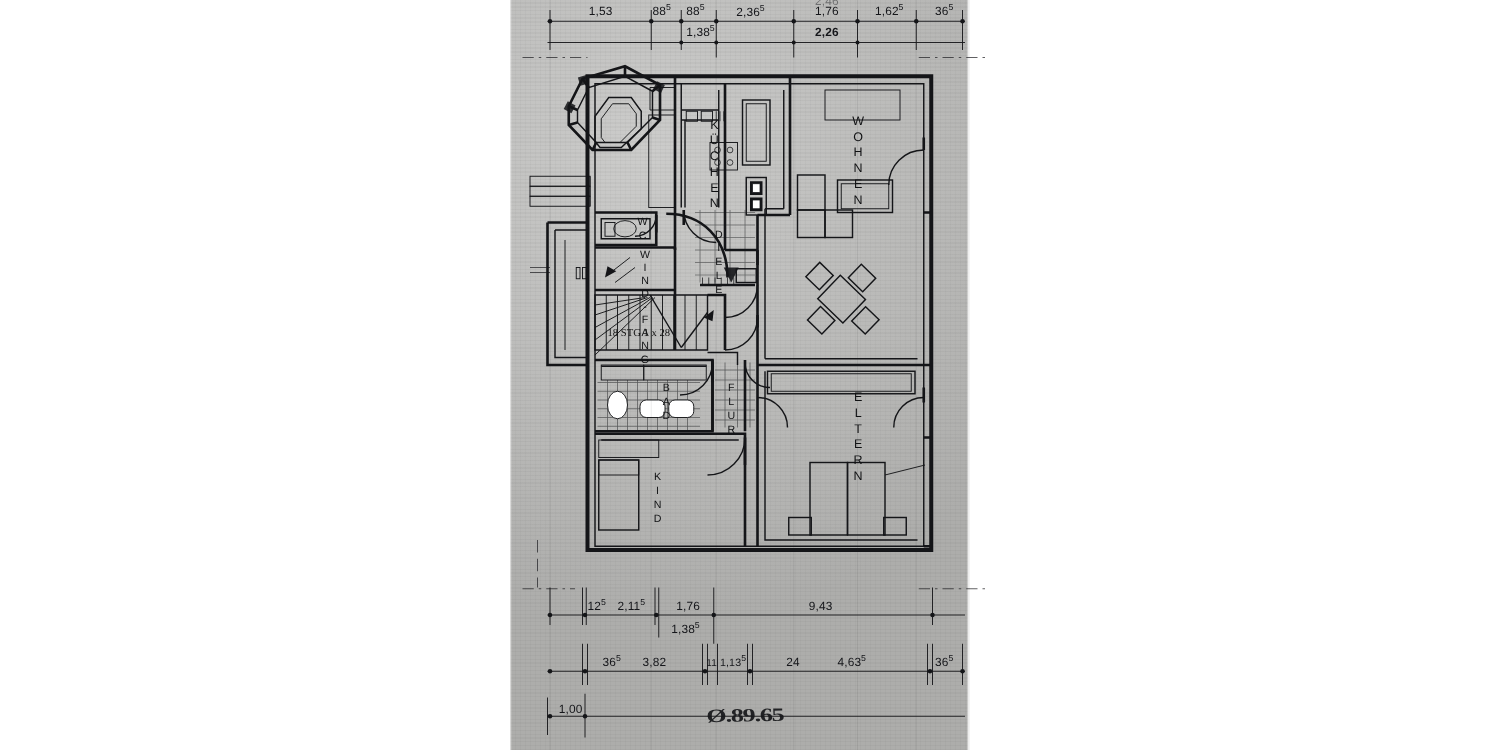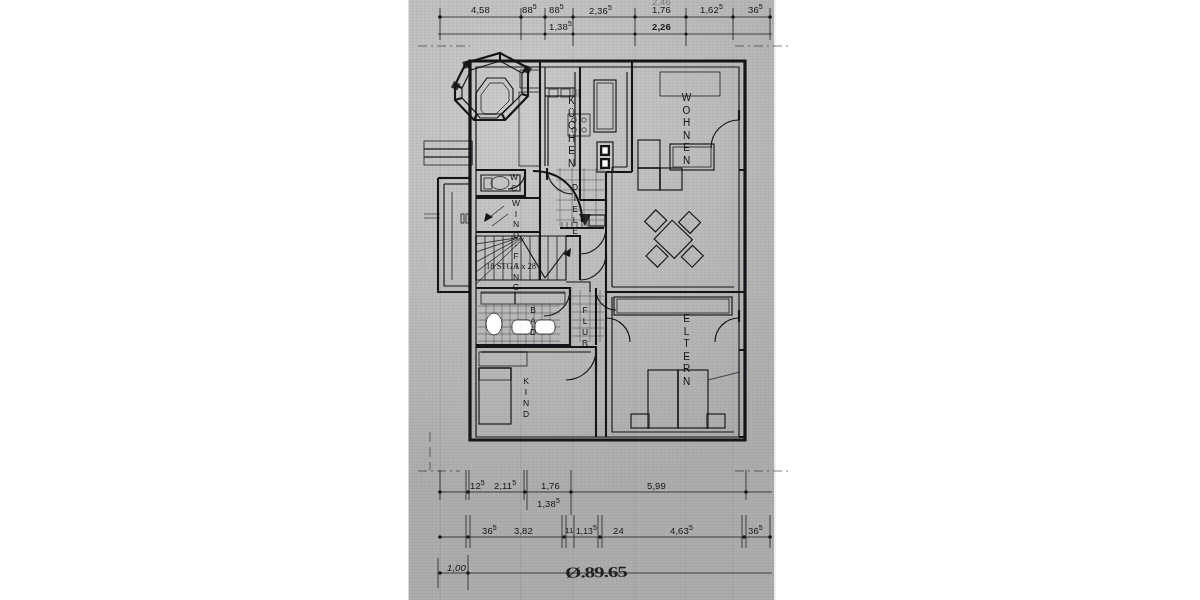--- a/index.html
+++ b/index.html
@@ -467,44 +467,44 @@
   <div class="roomlbl sm" style="left:528px;top:305px;">BAD</div>
 
   <div class="roomlbl sm" style="left:580px;top:305px;">FLUR</div>
 
   <div class="roomlbl sm" style="left:521px;top:376px;">KIND</div>
 
   <div class="roomlbl" style="left:681px;top:313px;">ELTERN</div>
 
   <div class="stairtxt" style="left:486px;top:261px;">18 STG 1 x 28</div>
 
-  <div class="dimtxt" style="left:471px;top:4px;">4,58</div>
+  <div class="dimtxt" style="left:471px;top:4px;">1,53</div>
   <div class="dimtxt" style="left:522px;top:3px;">88<sup>5</sup></div>
   <div class="dimtxt" style="left:549px;top:3px;">88<sup>5</sup></div>
   <div class="dimtxt" style="left:589px;top:4px;">2,36<sup>5</sup></div>
   <div class="dimtxt" style="left:652px;top:4px;">1,76</div>
   <div class="dimtxt" style="left:652px;top:-4px;opacity:.45;">2,46</div>
   <div class="dimtxt" style="left:700px;top:3px;">1,62<sup>5</sup></div>
   <div class="dimtxt" style="left:748px;top:3px;">36<sup>5</sup></div>
 
   <div class="dimtxt" style="left:549px;top:20px;">1,38<sup>5</sup></div>
   <div class="dimtxt" style="left:652px;top:21px;font-weight:bold;">2,26</div>
 
   <div class="dimtxt" style="left:470px;top:479px;">12<sup>5</sup></div>
   <div class="dimtxt" style="left:494px;top:479px;">2,11<sup>5</sup></div>
   <div class="dimtxt" style="left:541px;top:480px;">1,76</div>
-  <div class="dimtxt" style="left:647px;top:480px;">5,99</div>
+  <div class="dimtxt" style="left:647px;top:480px;">9,43</div>
 
   <div class="dimtxt" style="left:537px;top:497px;">1,38<sup>5</sup></div>
 
   <div class="dimtxt" style="left:482px;top:524px;">36<sup>5</sup></div>
   <div class="dimtxt" style="left:514px;top:525px;">3,82</div>
   <div class="dimtxt" style="left:565px;top:526px;font-size:8px;">11</div>
   <div class="dimtxt" style="left:576px;top:524px;font-size:8.5px;">1,13<sup>5</sup></div>
-  <div class="dimtxt" style="left:613px;top:525px;text-align:center;">24</div>
+  <div class="dimtxt" style="left:629px;top:525px;text-align:center;">24</div>
   <div class="dimtxt" style="left:670px;top:524px;">4,63<sup>5</sup></div>
   <div class="dimtxt" style="left:748px;top:524px;">36<sup>5</sup></div>
 
-  <div class="dimtxt" style="left:447px;top:562px;font-style:italic;">1,00</div>
+  <div class="dimtxt" style="left:447px;top:562px;">1,00</div>
 
   <div class="smudge" style="left:565px;top:560px;">Ø.89.65</div>
 
 </div>
 
 </body></html>

